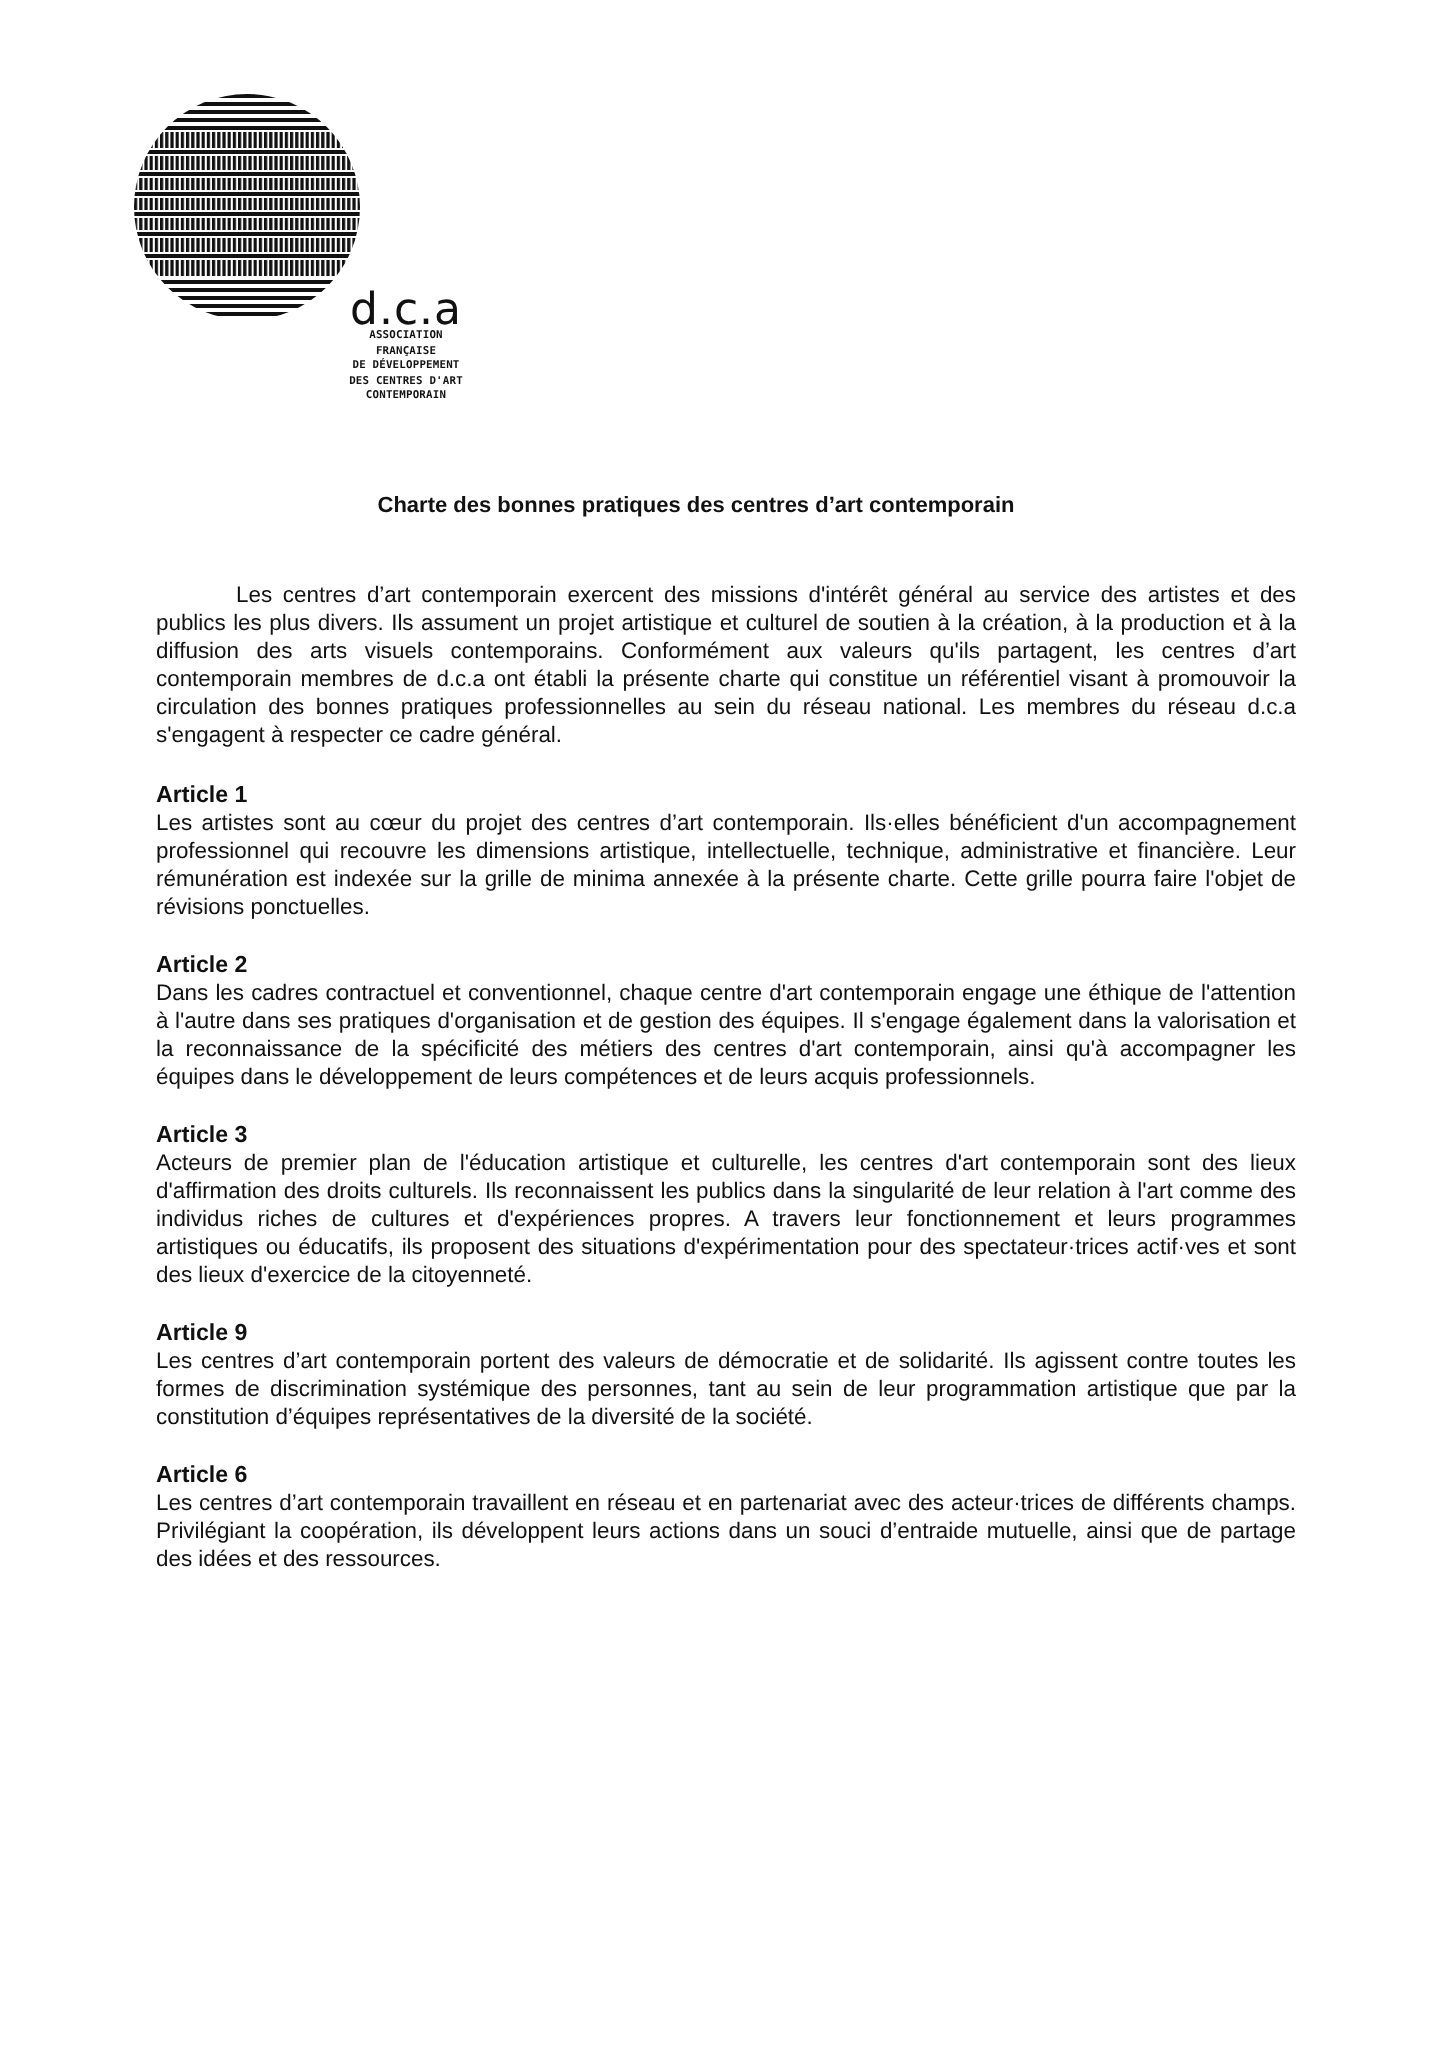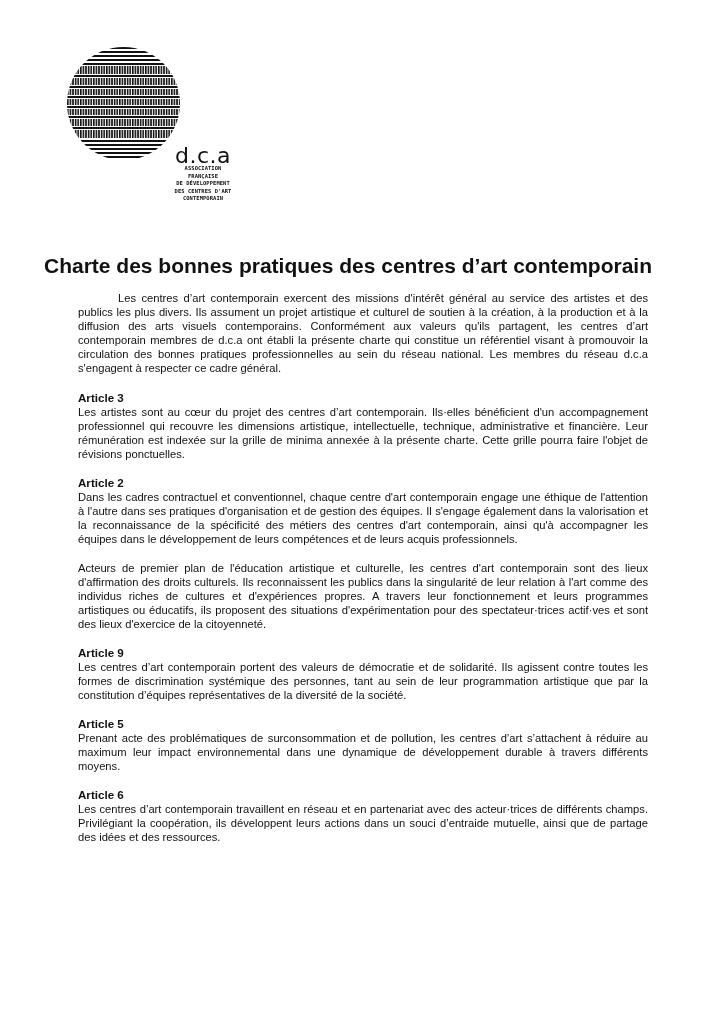--- a/index.html
+++ b/index.html
@@ -2,21 +2,21 @@
 <html><head>
   <meta charset="utf-8">
   <style>
     html, body { margin: 0; padding: 0; background: #ffffff; }
     body { width: 724px; height: 1024px; position: relative; overflow: hidden; font-family: "Liberation Sans", sans-serif; color: #111; }
     .logo { position: absolute; left: 67px; top: 47px; width: 113px; height: 113px; }
     .logo svg { display: block; }
     .brand { position: absolute; left: 168px; top: 147px; width: 70px; text-align: center; }
     .brand-name { font-family: "DejaVu Sans", sans-serif; font-size: 22px; font-weight: normal; letter-spacing: 0.5px; line-height: 18px; color: #111; }
     .brand-sub { font-family: "DejaVu Sans Mono", monospace; font-size: 5.4px; font-weight: bold; line-height: 7.6px; letter-spacing: 0.1px; color: #111; text-transform: uppercase; }
-    .title { position: absolute; left: 0; width: 696px; top: 240px; text-align: center; font-size: 21px; font-weight: bold; color: #111; letter-spacing: 0; }
+    .title { position: absolute; left: 0; width: 696px; top: 240px; text-align: center; font-size: 11px; font-weight: bold; color: #111; letter-spacing: 0; }
     .content { position: absolute; left: 78px; top: 291px; width: 570px; font-size: 11.2px; line-height: 14px; text-align: justify; color: #111; }
     .intro { text-indent: 40px; margin: 0 0 16px 0; }
     .article { margin: 0 0 15px 0; }
     .article h2 { font-size: 11.6px; font-weight: bold; margin: 0; line-height: 14px; }
     .article p { margin: 0; }
   </style>
 </head>
 <body>
 
 <div class="logo">
@@ -71,40 +71,37 @@
   <div class="brand-sub">DES CENTRES D'ART</div>
   <div class="brand-sub">CONTEMPORAIN</div>
 </div>
 
 <h1 class="title">Charte des bonnes pratiques des centres d’art contemporain</h1>
 
 <div class="content">
   <p class="intro">Les centres d’art contemporain exercent des missions d'intérêt général au service des artistes et des publics les plus divers. Ils assument un projet artistique et culturel de soutien à la création, à la production et à la diffusion des arts visuels contemporains. Conformément aux valeurs qu'ils partagent, les centres d’art contemporain membres de d.c.a ont établi la présente charte qui constitue un référentiel visant à promouvoir la circulation des bonnes pratiques professionnelles au sein du réseau national. Les membres du réseau d.c.a s'engagent à respecter ce cadre général.</p>
 
   <div class="article">
-    <h2>Article 3</h2>
+    <h2>Article 1</h2>
     <p>Les artistes sont au cœur du projet des centres d’art contemporain. Ils·elles bénéficient d'un accompagnement professionnel qui recouvre les dimensions artistique, intellectuelle, technique, administrative et financière. Leur rémunération est indexée sur la grille de minima annexée à la présente charte. Cette grille pourra faire l'objet de révisions ponctuelles.</p>
   </div>
 
   <div class="article">
     <h2>Article 2</h2>
     <p>Dans les cadres contractuel et conventionnel, chaque centre d'art contemporain engage une éthique de l'attention à l'autre dans ses pratiques d'organisation et de gestion des équipes. Il s'engage également dans la valorisation et la reconnaissance de la spécificité des métiers des centres d'art contemporain, ainsi qu'à accompagner les équipes dans le développement de leurs compétences et de leurs acquis professionnels.</p>
   </div>
 
   <div class="article">
+    <h2>Article 3</h2>
     <p>Acteurs de premier plan de l'éducation artistique et culturelle, les centres d'art contemporain sont des lieux d'affirmation des droits culturels. Ils reconnaissent les publics dans la singularité de leur relation à l'art comme des individus riches de cultures et d'expériences propres. A travers leur fonctionnement et leurs programmes artistiques ou éducatifs, ils proposent des situations d'expérimentation pour des spectateur·trices actif·ves et sont des lieux d'exercice de la citoyenneté.</p>
   </div>
 
   <div class="article">
     <h2>Article 9</h2>
     <p>Les centres d’art contemporain portent des valeurs de démocratie et de solidarité. Ils agissent contre toutes les formes de discrimination systémique des personnes, tant au sein de leur programmation artistique que par la constitution d’équipes représentatives de la diversité de la société.</p>
   </div>
 
-  <div class="article">
-    <h2>Article 5</h2>
-    <p>Prenant acte des problématiques de surconsommation et de pollution, les centres d’art s’attachent à réduire au maximum leur impact environnemental dans une dynamique de développement durable à travers différents moyens.</p>
-  </div>
 
   <div class="article">
     <h2>Article 6</h2>
     <p>Les centres d’art contemporain travaillent en réseau et en partenariat avec des acteur·trices de différents champs. Privilégiant la coopération, ils développent leurs actions dans un souci d’entraide mutuelle, ainsi que de partage des idées et des ressources.</p>
   </div>
 </div>
 
 </body></html>

